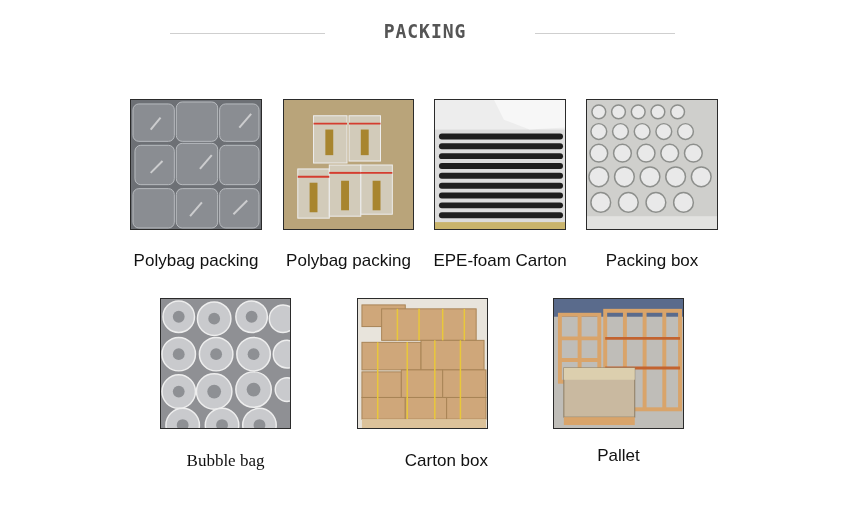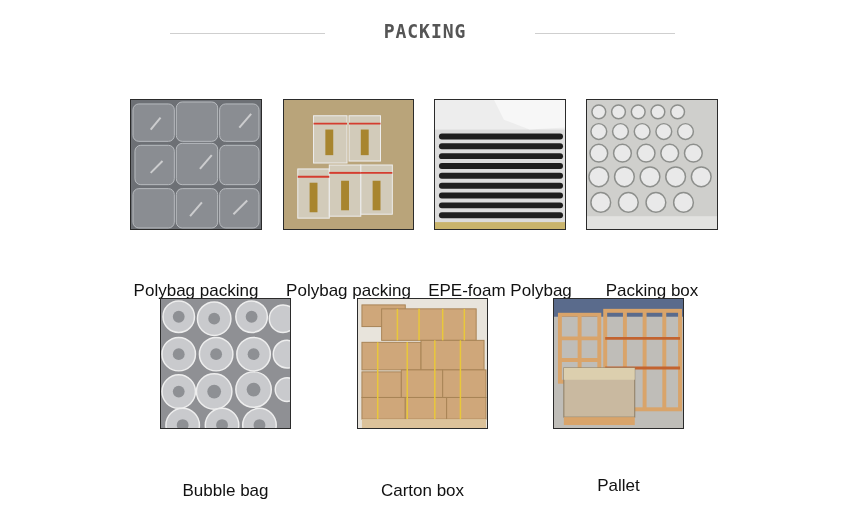--- a/index.html
+++ b/index.html
@@ -1,21 +1,21 @@
 <!DOCTYPE html>
 <html><head>
 <meta charset="utf-8">
 <style>
   html, body { margin:0; padding:0; background:#ffffff; }
   body { width:850px; height:505px; position:relative; overflow:hidden; font-family:"Liberation Sans", sans-serif; }
   .rule { position:absolute; top:33px; height:1px; background:#cfcfcf; }
   .title { position:absolute; top:20px; left:0; width:850px; text-align:center; font-family:"DejaVu Sans Mono", monospace; font-weight:bold; font-size:19px; letter-spacing:1px; color:#555555; transform:scaleX(0.95); }
   .card { position:absolute; }
   .photo { position:absolute; border:1px solid #2b2b2b; box-sizing:border-box; overflow:hidden; }
-  .cap { position:absolute; white-space:nowrap; font-size:17px; color:#111111; text-align:center;margin-top:30px; }
+  .cap { position:absolute; white-space:nowrap; font-size:17px; color:#111111; text-align:center; }
   .photo svg { display:block; width:100%; height:100%; }
 </style>
 </head>
 <body>
 
 <div class="rule" style="left:170px;width:155px;"></div>
 <div class="title">PACKING</div>
 <div class="rule" style="left:535px;width:140px;"></div>
 
 <div class="card">
@@ -89,21 +89,21 @@
         <rect x="4" y="64" width="126" height="6" rx="3"></rect>
           <rect x="4" y="74" width="126" height="6" rx="3"></rect>
           <rect x="4" y="84" width="126" height="6" rx="3"></rect>
         <rect x="4" y="94" width="126" height="6" rx="3"></rect>
           <rect x="4" y="104" width="126" height="6" rx="3"></rect>
           <rect x="4" y="114" width="126" height="6" rx="3"></rect>
       </g>
       <rect x="0" y="124" width="132" height="7" fill="#c9b46c"></rect>
     </svg>
   </div>
-  <div class="cap" style="left:424px;top:251px;width:152px;">EPE-foam Polybag</div>
+  <div class="cap" style="left:424px;top:251px;width:152px;">EPE-foam Carton</div>
 </div>
 
 <div class="card">
   <div class="photo" style="left:586px;top:99px;width:132px;height:131px;">
     <svg viewBox="0 0 132 131" preserveAspectRatio="none">
       <rect width="132" height="131" fill="#cfcfcc"></rect>
       <g fill="#e9e9e9" stroke="#8d8f8c" stroke-width="1.5">
         <circle cx="12" cy="12" r="7"></circle>
           <circle cx="32" cy="12" r="7"></circle>
           <circle cx="52" cy="12" r="7"></circle>
@@ -165,21 +165,21 @@
           <circle cx="94" cy="56" r="6"></circle>
         <circle cx="18" cy="94" r="6"></circle>
           <circle cx="54" cy="94" r="7"></circle>
           <circle cx="94" cy="92" r="7"></circle>
         <circle cx="22" cy="128" r="6"></circle>
           <circle cx="62" cy="128" r="6"></circle>
           <circle cx="100" cy="128" r="6"></circle>
       </g>
     </svg>
   </div>
-  <div class="cap" style="left:160px;top:451px;width:131px;">Bubble bag</div>
+  <div class="cap" style="left:160px;top:451px;width:131px;font-family:Liberation Serif, serif;">Bubble bag</div>
 </div>
 
 <div class="card">
   <div class="photo" style="left:357px;top:298px;width:131px;height:131px;">
     <svg viewBox="0 0 131 131" preserveAspectRatio="none">
       <rect width="131" height="131" fill="#e8e4dc"></rect>
       <g fill="#cfa77a" stroke="#a88456" stroke-width="1">
         <rect x="4" y="6" width="44" height="22"></rect>
           <rect x="24" y="10" width="96" height="32"></rect>
         <rect x="4" y="44" width="60" height="28"></rect>
@@ -197,21 +197,21 @@
           <line x1="86" y1="10" x2="86" y2="42"></line>
           <line x1="108" y1="10" x2="108" y2="42"></line>
         <line x1="20" y1="44" x2="20" y2="122"></line>
           <line x1="50" y1="44" x2="50" y2="122"></line>
           <line x1="78" y1="42" x2="78" y2="122"></line>
           <line x1="104" y1="42" x2="104" y2="122"></line>
       </g>
       <rect x="4" y="122" width="126" height="9" fill="#dcc29a"></rect>
     </svg>
   </div>
-  <div class="cap" style="left:357px;top:451px;width:131px;">Carton box</div>
+  <div class="cap" style="left:357px;top:451px;width:131px;text-align:right;">Carton box</div>
 </div>
 
 <div class="card">
   <div class="photo" style="left:553px;top:298px;width:131px;height:131px;">
     <svg viewBox="0 0 131 131" preserveAspectRatio="none">
       <rect width="131" height="131" fill="#bfbdb8"></rect>
       <rect x="0" y="0" width="131" height="18" fill="#5a6b8c"></rect>
       <g fill="none" stroke="#d9a46a" stroke-width="4">
         <rect x="6" y="16" width="40" height="68"></rect>
           <line x1="26" y1="16" x2="26" y2="84"></line>

